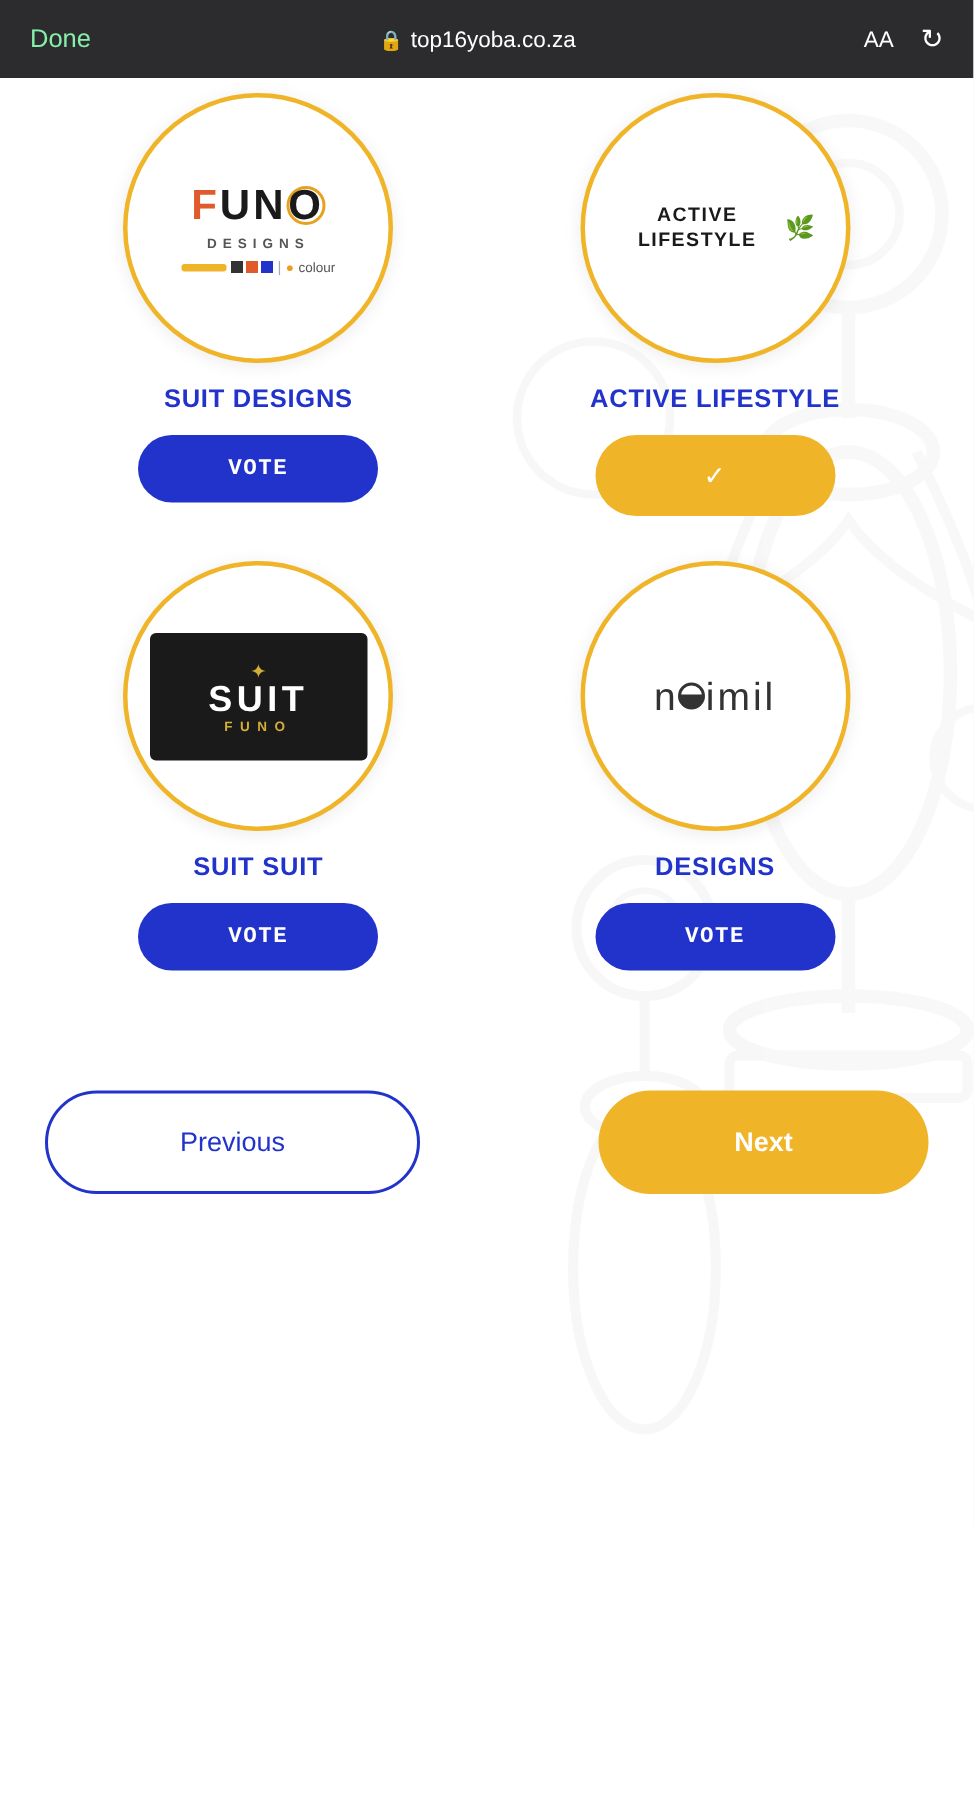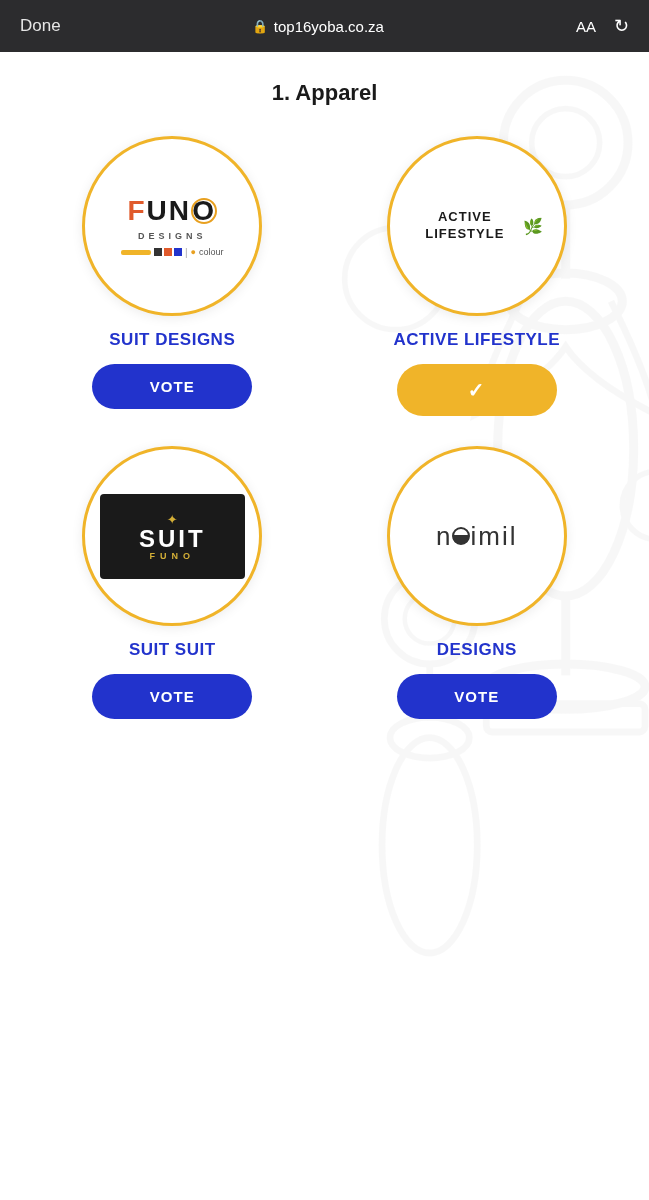--- a/index.html
+++ b/index.html
@@ -16,21 +16,21 @@
     .browser-bar {
       background: #2c2c2e;
       height: 52px;
       display: flex;
       align-items: center;
       justify-content: space-between;
       padding: 0 20px;
       position: relative;
     }
     .browser-done {
-      color: #e5e5e5;
+      color: #86efac;
       font-size: 17px;
       font-weight: 400;
       text-align: right;
     }
     .browser-url-area {
       display: flex;
       align-items: center;
       gap: 5px;
     }
     .browser-lock {
@@ -219,20 +219,21 @@
       background: #2233cc;
       color: #fff;
       border: none;
       border-radius: 50px;
       padding: 14px 50px;
       font-size: 15px;
       font-weight: 700;
       letter-spacing: 1px;
       cursor: pointer;
       min-width: 160px;
+      font-family: Liberation Mono, monospace;
     }
     .vote-btn.voted {
       background: #f0b429;
       color: #fff;
       min-width: 160px;
       padding: 14px 50px;
     }
     .vote-btn.voted::after {
       content: '';
     }
@@ -319,21 +320,20 @@
     <ellipse cx="80" cy="500" rx="22" ry="22" stroke="#888" stroke-width="4" fill="none"></ellipse>
     <line x1="80" y1="540" x2="80" y2="590" stroke="#888" stroke-width="6"></line>
     <ellipse cx="80" cy="605" rx="35" ry="18" stroke="#888" stroke-width="6" fill="none"></ellipse>
     <ellipse cx="80" cy="700" rx="42" ry="95" stroke="#888" stroke-width="6" fill="none"></ellipse>
 
     <circle cx="280" cy="400" r="30" stroke="#888" stroke-width="5" fill="none"></circle>
     <circle cx="50" cy="200" r="45" stroke="#888" stroke-width="5" fill="none"></circle>
     <circle cx="300" cy="700" r="20" stroke="#888" stroke-width="4" fill="none"></circle>
   </svg>
 
-  <h1 class="page-title">1. Apparel</h1>
 
   <div class="candidates-grid">
 
     <div class="candidate-card">
       <div class="logo-circle">
         <div class="logo-inner">
           <div class="funo-logo">
             <div class="funo-text">
               <span class="f">F</span>
               <span class="u">U</span>
@@ -407,14 +407,18 @@
             <span>imil</span>
           </div>
         </div>
       </div>
       <div class="candidate-name">DESIGNS</div>
       <button class="vote-btn">VOTE</button>
     </div>
 
   </div>
 
+  <div class="bottom-nav">
+    <button class="prev-btn">Previous</button>
+    <button class="next-btn">Next</button>
+  </div>
 
 </div>
 
 </body></html>

